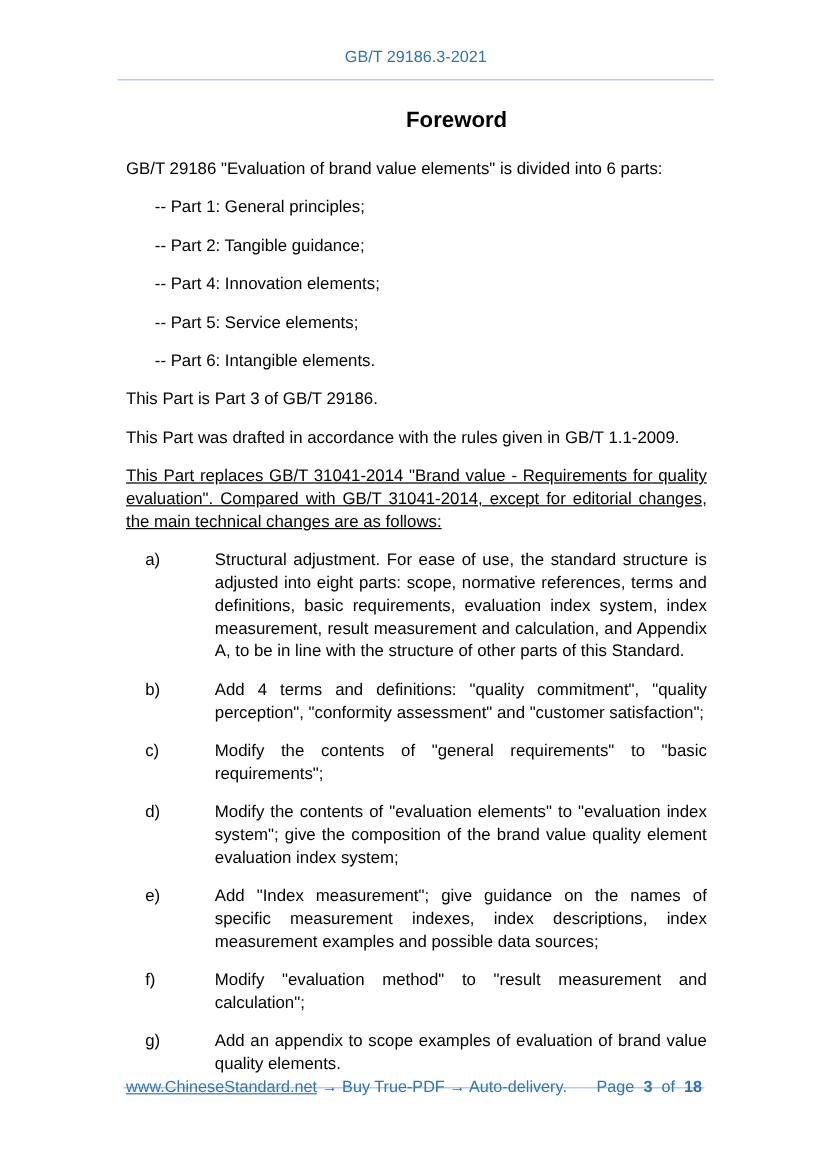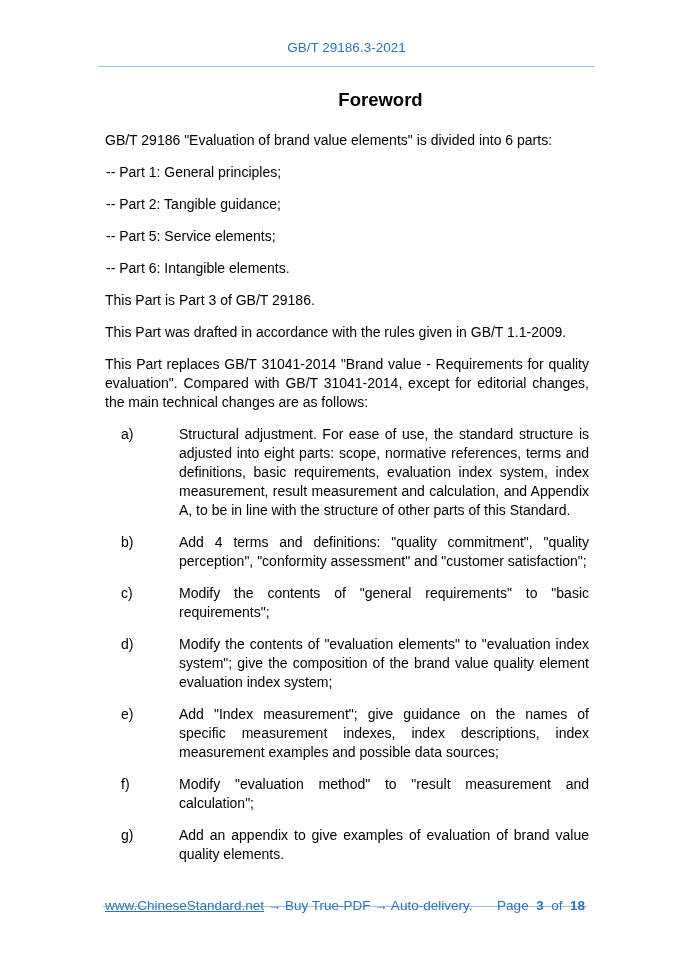--- a/index.html
+++ b/index.html
@@ -8,22 +8,22 @@
     .page { position: absolute; left: 0; top: 0; width: 569px; height: 980px; }
     .header-text { position: absolute; top: 40px; left: 0; width: 693px; text-align: center;
                    font-size: 13.5px; color: #2e74b5; }
     .header-rule { position: absolute; top: 66px; left: 98px; width: 497px; height: 0;
                    border-top: 1px solid #9cc2e5; }
     .title { position: absolute; top: 89px; left: 0; width: 693px; text-align: center;
              font-size: 18.5px; font-weight: bold; margin-left: 34px; }
     .content { position: absolute; top: 131px; left: 105px; width: 484px;
                font-size: 14px; line-height: 19px; }
     .p { margin: 0 0 13px 0; }
-    .part { margin: 0 0 13px 1px; }
-    .justify { text-align: justify; }
+    .part { margin: 0 0 13px 24px; }
+    .justify { text-align: justify; text-decoration: underline; }
     .item { display: flex; margin: 0 0 13px 16px; text-align: justify; }
     .item .mk { flex: 0 0 auto; width: 17px; white-space: nowrap; }
     .item .tx { flex: 1 1 auto; text-align: justify; margin-left: 41px; }
     .footer-rule { position: absolute; top: 906px; left: 103px; width: 484px; height: 0;
                    border-top: 1px solid #9cc2e5; }
     .footer { position: absolute; top: 898px; left: 105px; width: 480px; font-size: 13.5px;
               color: #2e74b5; display: flex; justify-content: space-between; }
     .footer a { color: #2e74b5; text-decoration: underline; }
     .footer .b { font-weight: bold; }
   </style>
@@ -34,20 +34,21 @@
   <div class="header-text">GB/T 29186.3-2021</div>
   <div class="header-rule"></div>
 
   <div class="title">Foreword</div>
 
   <div class="content">
     <p class="p">GB/T 29186 "Evaluation of brand value elements" is divided into 6 parts:</p>
 
     <p class="part">-- Part 1: General principles;</p>
     <p class="part">-- Part 2: Tangible guidance;</p>
+    <p class="part">-- Part 4: Innovation elements;</p>
     <p class="part">-- Part 5: Service elements;</p>
     <p class="part">-- Part 6: Intangible elements.</p>
 
     <p class="p">This Part is Part 3 of GB/T 29186.</p>
     <p class="p">This Part was drafted in accordance with the rules given in GB/T 1.1-2009.</p>
     <p class="p justify">This Part replaces GB/T 31041-2014 "Brand value - Requirements for quality evaluation". Compared with GB/T 31041-2014, except for editorial changes, the main technical changes are as follows:</p>
 
     <div class="item">
       <span class="mk">a)</span>
       <span class="tx">Structural adjustment. For ease of use, the standard structure is adjusted into eight parts: scope, normative references, terms and definitions, basic requirements, evaluation index system, index measurement, result measurement and calculation, and Appendix A, to be in line with the structure of other parts of this Standard.</span>
@@ -67,21 +68,21 @@
     <div class="item">
       <span class="mk">e)</span>
       <span class="tx">Add "Index measurement"; give guidance on the names of specific measurement indexes, index descriptions, index measurement examples and possible data sources;</span>
     </div>
     <div class="item">
       <span class="mk">f)</span>
       <span class="tx">Modify "evaluation method" to "result measurement and calculation";</span>
     </div>
     <div class="item">
       <span class="mk">g)</span>
-      <span class="tx">Add an appendix to give examples of evaluation of brand value quality elements.</span>
+      <span class="tx">Add an appendix to scope examples of evaluation of brand value quality elements.</span>
     </div>
   </div>
 
   <div class="footer-rule"></div>
   <div class="footer">
     <span>
       <a>www.ChineseStandard.net</a><span> → Buy True-PDF → Auto-delivery.</span>
     </span>
     <span>
       <span>Page</span>&nbsp;

